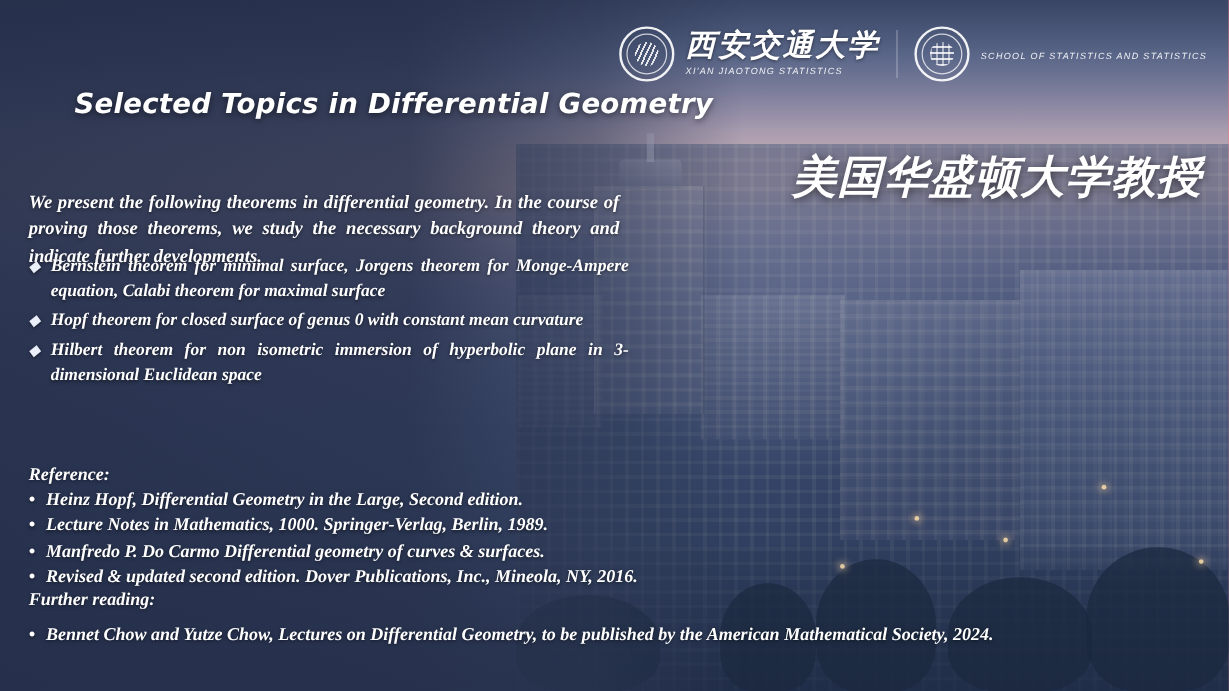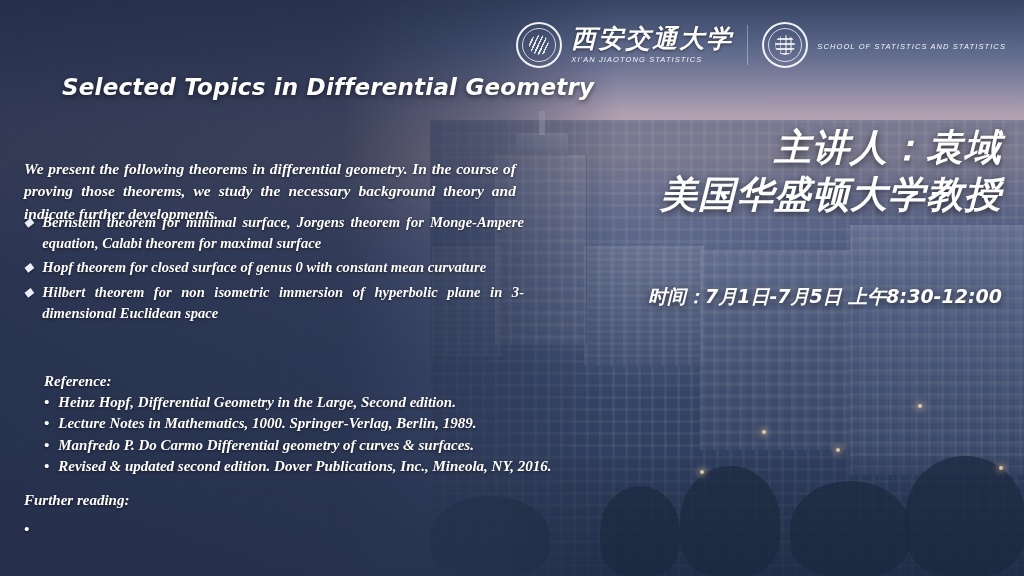--- a/index.html
+++ b/index.html
@@ -167,21 +167,21 @@
     display: flex; gap: 9px; align-items: flex-start;
     font-size: 14.6px; font-weight: bold; line-height: 1.42;
     margin-bottom: 4px;
     text-shadow: 0 1px 3px rgba(0,0,0,0.55);
   }
   .bullet .dia {
     font-size: 12px; line-height: 1.7; color: #e9eef8; flex: none;
   }
   .bullet .btext { text-align: justify; }
   .ref-block {
-    position: absolute; left: 24px; top: 373px; width: 680px; color: #ffffff; margin-left: 20px;
+    position: absolute; left: 24px; top: 388px; width: 680px; color: #ffffff;
   }
   .ref-head {
     font-size: 15px; font-weight: bold; margin-bottom: 2px;
     text-shadow: 0 1px 3px rgba(0,0,0,0.55);
   }
   .ref-item {
     display: flex; gap: 9px;
     font-size: 15px; font-weight: bold; line-height: 1.42;
     text-shadow: 0 1px 3px rgba(0,0,0,0.55);
   }
@@ -312,25 +312,24 @@
     <div class="ref-item">
       <span class="dot">•</span>
       <span>Revised &amp; updated second edition. Dover Publications, Inc., Mineola, NY, 2016.</span>
     </div>
   </div>
 
   <div class="further-block">
     <div class="further-head">Further reading:</div>
     <div class="further-item">
       <span class="dot">•</span>
+      <span>Bennet Chow and Yutze Chow, Lectures on Differential Geometry, to be published by the American Mathematical Society, 2024.</span>
     </div>
   </div>
 
   <div class="speaker">
-    <div>主讲人：袁域</div>
     <div>美国华盛顿大学教授</div>
   </div>
 
   <div class="when-where">
-    <div>时间：7月1日-7月5日 上午8:30-12:00</div>
   </div>
 
 </div>
 
 </body></html>

